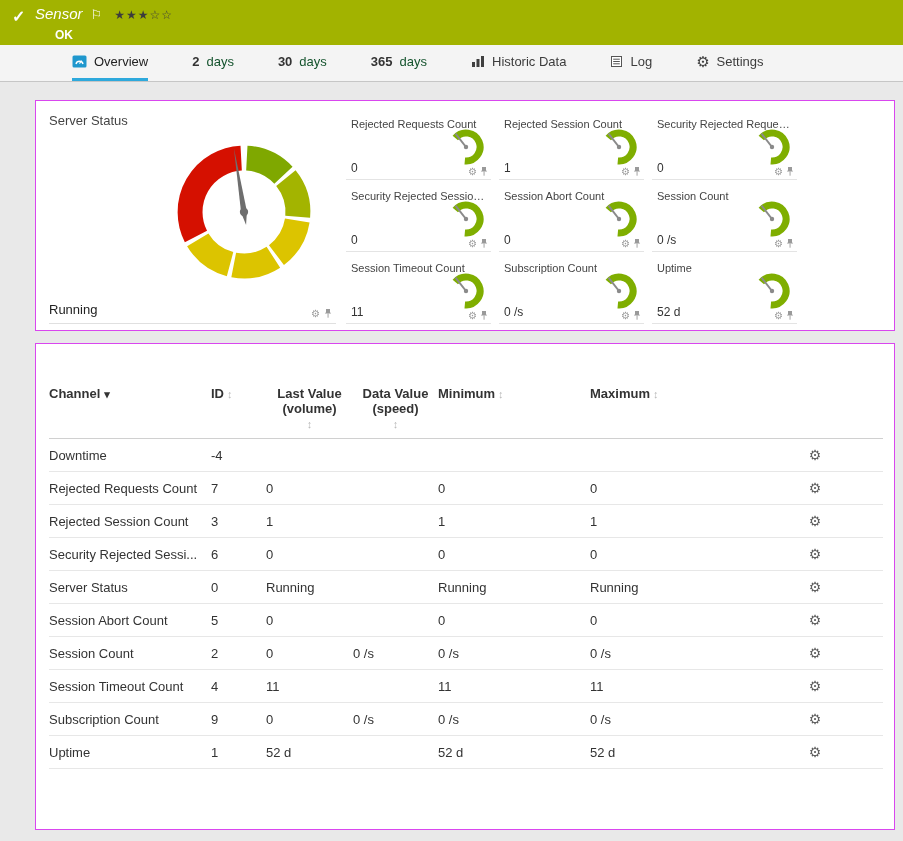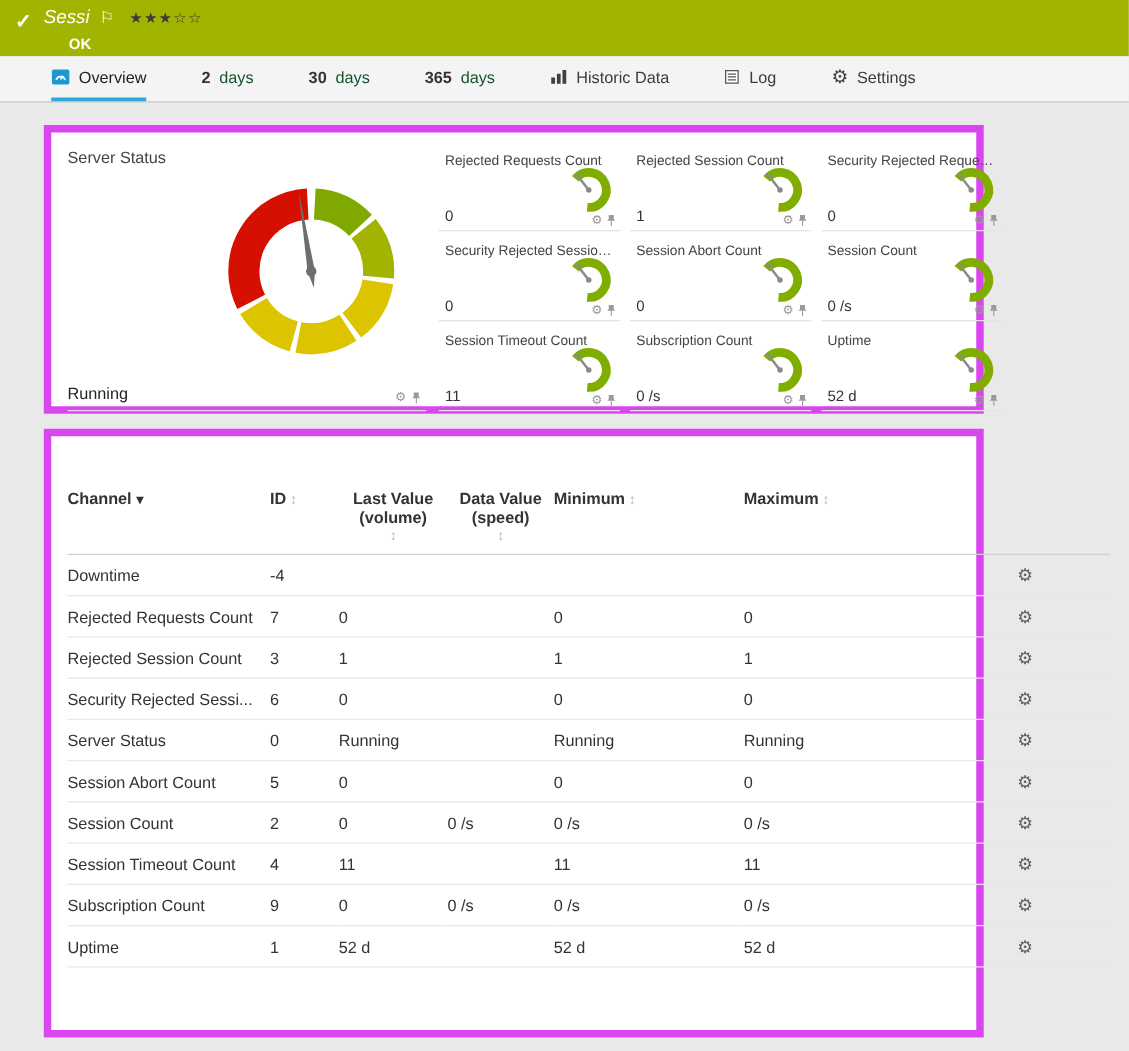--- a/index.html
+++ b/index.html
@@ -13,30 +13,30 @@
   .check-icon{position:absolute;left:12px;top:7px;color:#fff;font-size:16px;font-weight:bold;}
   .title-row{position:absolute;left:35px;top:5px;display:flex;align-items:baseline;gap:7px;color:#fff;white-space:nowrap;}
   .sensor-kind{font-style:italic;font-size:15px;}
   .sensor-title{font-weight:bold;font-size:17px;}
   .flag-icon{font-size:13px;margin-left:1px;cursor:pointer;}
   .stars{margin-left:5px;font-size:12px;color:#3c3c3c;letter-spacing:1px;cursor:pointer;}
   .status-ok{position:absolute;left:55px;top:28px;color:#fff;font-weight:bold;font-size:12px;}
   
   .tabbar{position:absolute;top:45px;left:0;right:0;height:37px;background:#f4f4f4;
     border-bottom:1px solid #c6c6c6;display:flex;align-items:stretch;
-    padding-left:41px;gap:44px;box-sizing:border-box;white-space:nowrap;}
+    padding-left:72px;gap:44px;box-sizing:border-box;white-space:nowrap;}
   .tab{display:flex;align-items:center;gap:7px;font-size:13px;color:#3c3c3c;
     border-bottom:3px solid transparent;cursor:pointer;}
   .tab.active{border-bottom-color:#2ea9dc;color:#222;}
   .tab .num{font-weight:bold;color:#333;}
   .tab .daylbl{color:#14532d;}
   .tab svg{display:block;}
   .gear-glyph{font-size:15px;color:#3f3f3f;line-height:1;}
   
-  .panel{position:absolute;left:35px;width:752px;background:#fff;border:6px solid #d946ef;box-sizing:border-box;}
+  .panel{position:absolute;left:35px;width:860px;background:#fff;border:1px solid #d946ef;box-sizing:border-box;}
   #gauge-panel{top:100px;height:231px;}
   #table-panel{top:343px;height:487px;}
   
   .big-tile{position:absolute;left:13px;top:12px;width:287px;height:210px;border-bottom:1px solid #e0e0e0;}
   .big-title{font-size:13px;color:#444;}
   .big-gauge-svg{position:absolute;left:112px;top:16px;}
   .big-value{position:absolute;left:0;bottom:6px;font-size:13px;color:#222;}
   .tile-icons{position:absolute;right:3px;bottom:4px;display:flex;align-items:center;gap:3px;}
   .tiny-gear{font-size:10px;color:#9a9a9a;line-height:1;cursor:pointer;}
   .pin{cursor:pointer;line-height:0;}
@@ -64,21 +64,21 @@
   .caret{font-size:11px;margin-left:4px;color:#333;}
   .c-gear{text-align:center;}
   .row-gear{color:#5f5f5f;font-size:14px;cursor:pointer;}
 </style>
 </head>
 <body>
 
 <div class="top-header">
   <span class="check-icon">✓</span>
   <div class="title-row">
-    <span class="sensor-kind">Sessi</span>
+    <span class="sensor-kind">Sensor</span>
     <span class="flag-icon">⚐</span>
     <span class="stars"><span>★</span><span>★</span><span>★</span><span>☆</span><span>☆</span></span>
   </div>
   <div class="status-ok">OK</div>
 </div>
 
 <div class="tabbar">
   <div class="tab active">
     <span>
       <svg width="15" height="13" viewBox="0 0 15 13">

